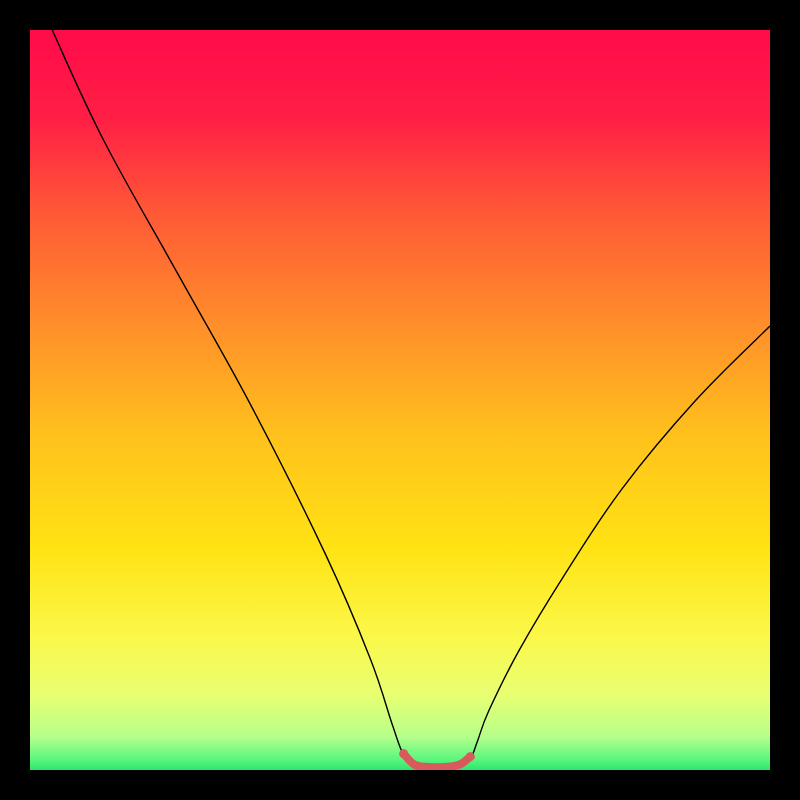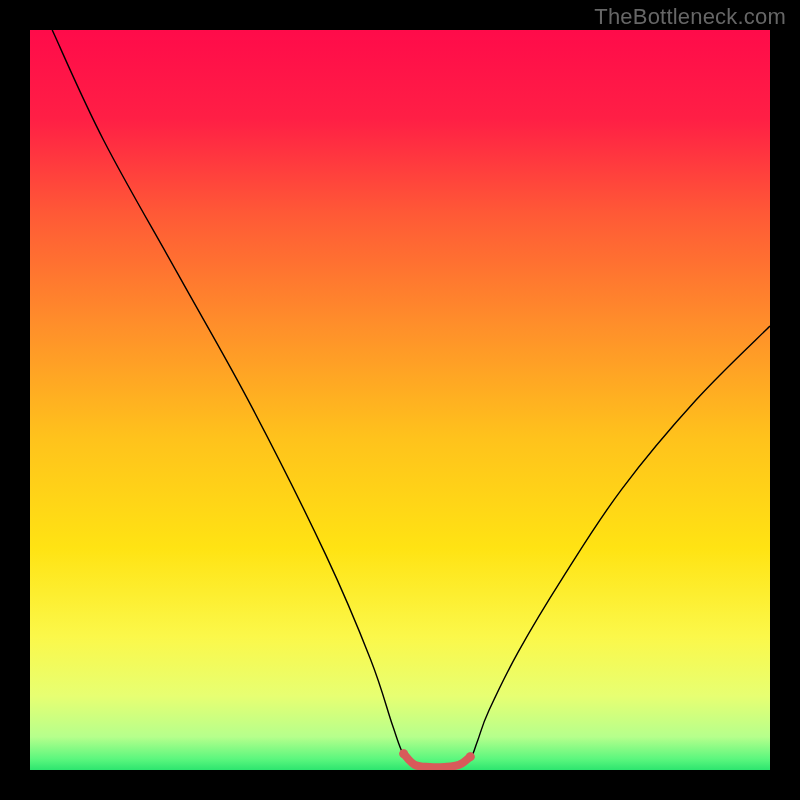--- a/index.html
+++ b/index.html
@@ -38,21 +38,20 @@
     display: block;
     width: 740px;
     height: 740px;
   }
 </style>
 </head>
 <body>
 
 <div class="frame">
 
-  <div class="watermark">TheBottleneck.com</div>
 
   <div class="plot-area">
     <svg viewBox="0 0 740 740" preserveAspectRatio="none">
       <defs>
         <linearGradient id="bg-grad" x1="0" y1="0" x2="0" y2="1">
             <stop offset="0%" stop-color="#ff0b4a"></stop>
             <stop offset="12%" stop-color="#ff1f45"></stop>
             <stop offset="25%" stop-color="#ff5a36"></stop>
             <stop offset="40%" stop-color="#ff8f2a"></stop>
             <stop offset="55.00000000000001%" stop-color="#ffc21c"></stop>

